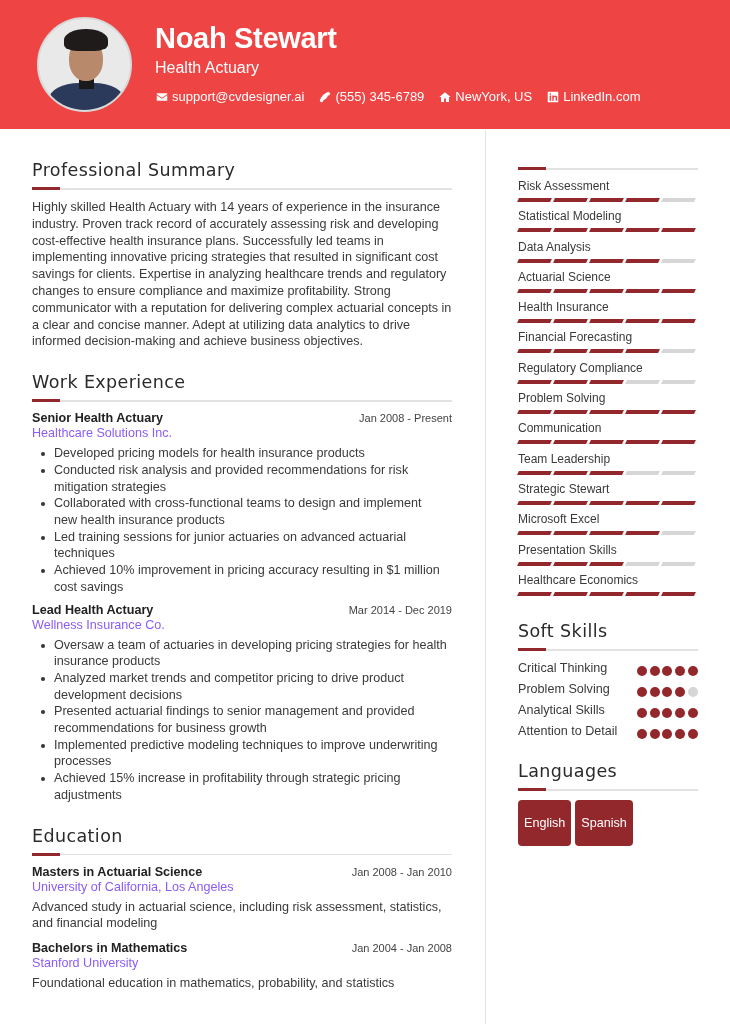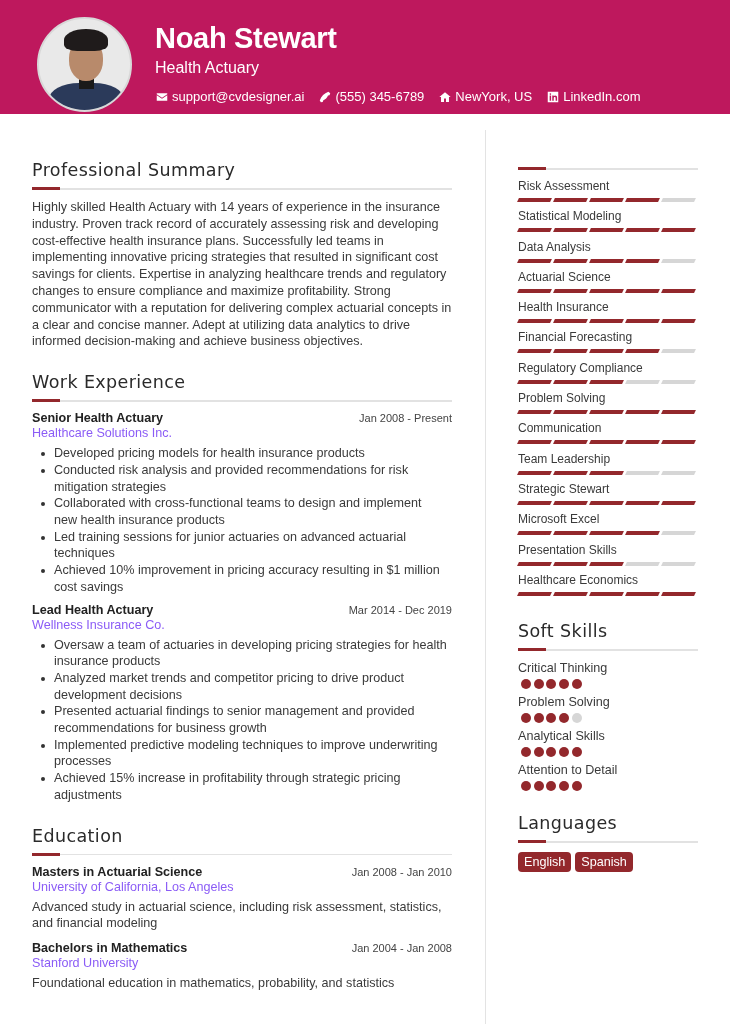--- a/index.html
+++ b/index.html
@@ -1,22 +1,22 @@
 <!DOCTYPE html>
 <html><head>
   <meta charset="utf-8">
   <style>
     * { box-sizing: border-box; margin: 0; padding: 0; }
     html, body { width: 730px; height: 1024px; background: #ffffff; overflow: hidden; }
     body { font-family: "Liberation Sans", sans-serif; color: #333333; position: relative; }
 
     
     .header {
-      position: absolute; left: 0; top: 0; width: 730px; height: 114px;
-      background: #be185d;
+      position: absolute; left: 0; top: 0; width: 730px; height: 129px;
+      background: #ef4444;
     }
     .photo {
       position: absolute; left: 37px; top: 17px; width: 95px; height: 95px;
       border-radius: 50%; background: #e9e9e9; border: 2px solid #d8d8d8; overflow: hidden;
     }
     .photo .head {
       position: absolute; left: 30px; top: 20px; width: 34px; height: 42px;
       background: #b88a6b; border-radius: 45% 45% 48% 48%;
     }
     .photo .hair {
@@ -72,28 +72,28 @@
     .edu-desc { font-size: 12.6px; line-height: 16.8px; color: #3a3a3a; margin-top: 5px; }
 
     
     .right { position: absolute; left: 518px; top: 160px; width: 180px; }
     .skill { height: 30.3px; }
     .skill-name { font-size: 12px; color: #3a3a3a; line-height: 15px; }
     .skill-bar { display: flex; margin-top: 4px; height: 4px; }
     .seg { width: 33px; height: 4px; margin-right: 3.5px; transform: skewX(-25deg); background: #d6d6d6; }
     .seg.on { background: #93282c; }
 
-    .soft-row { display: flex; justify-content: space-between; align-items: flex-start; margin-bottom: 5px; flex-direction: column; }
+    .soft-row { display: flex; justify-content: space-between; align-items: flex-end; margin-bottom: 5px; }
     .soft-name { font-size: 12.6px; color: #3a3a3a; line-height: 16px; width: 100px; }
     .dots { display: flex; margin-top: 3px; }
     .dot { width: 10px; height: 10px; border-radius: 50%; background: #d6d6d6; margin-left: 2.8px; }
     .dot.on { background: #93282c; }
 
     .langs { display: flex; }
-    .lang { background: #93282c; color: #ffffff; font-size: 12.6px; padding: 3px 6px; border-radius: 4px; margin-right: 4px; }
+    .lang { background: #93282c; color: #ffffff; font-size: 12.6px; padding: 16px 6px; border-radius: 4px; margin-right: 4px; }
   </style>
 </head>
 <body>
 
 <div class="header">
   <div class="photo">
     <div class="body"></div>
     <div class="neck"></div>
     <div class="head"></div>
     <div class="hair"></div>

